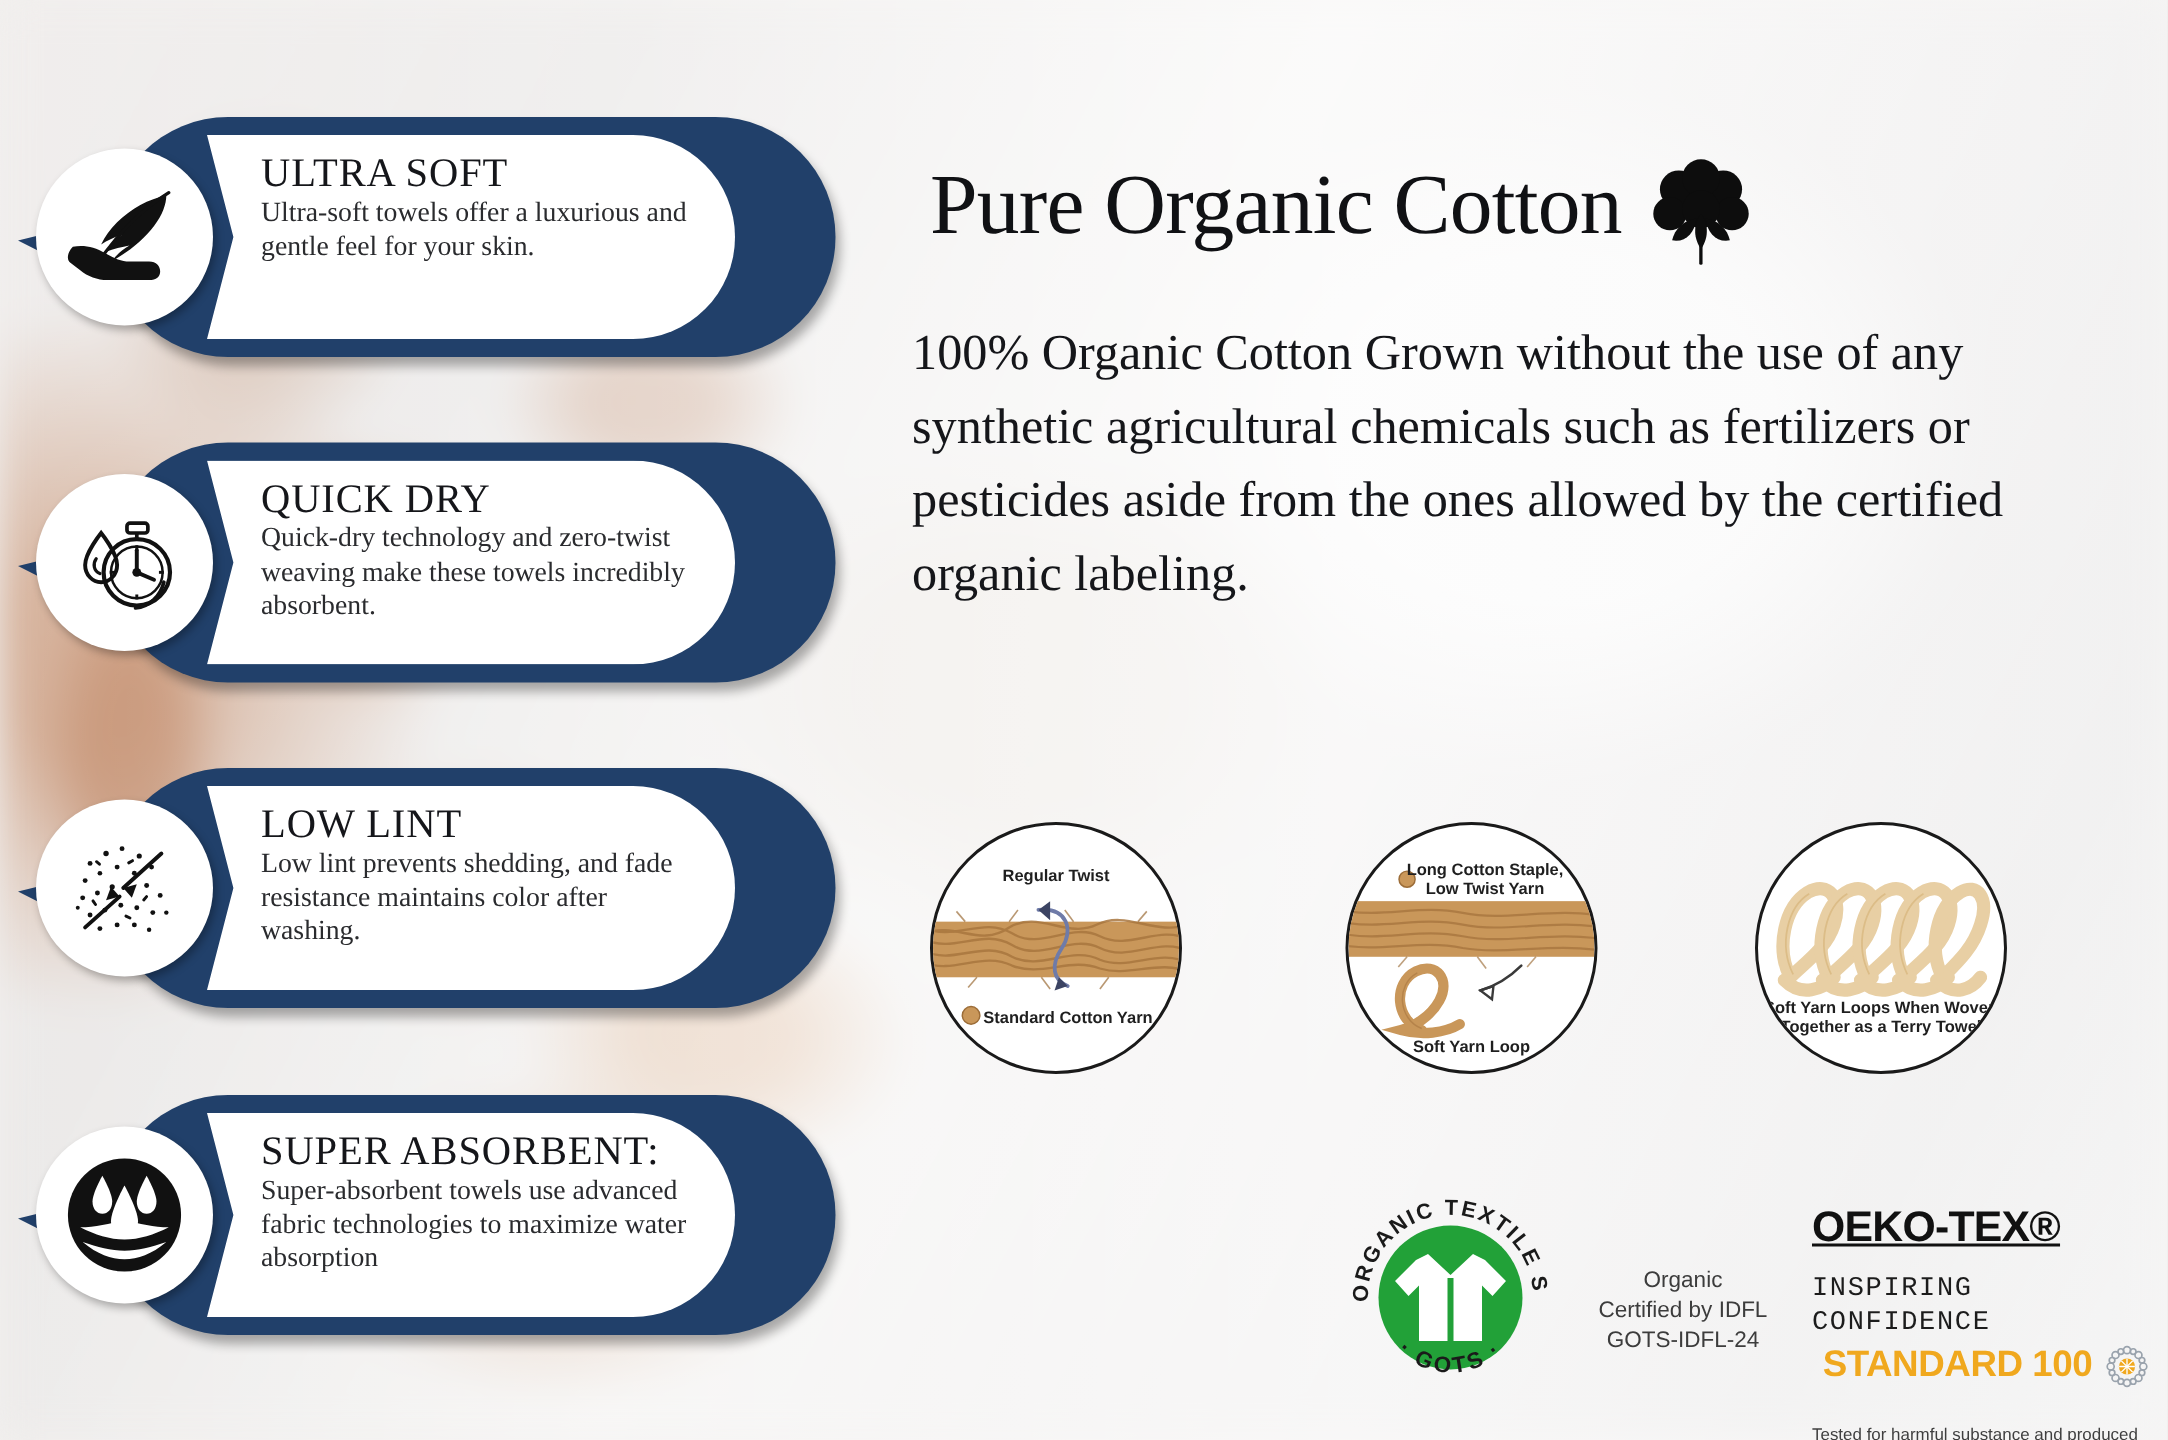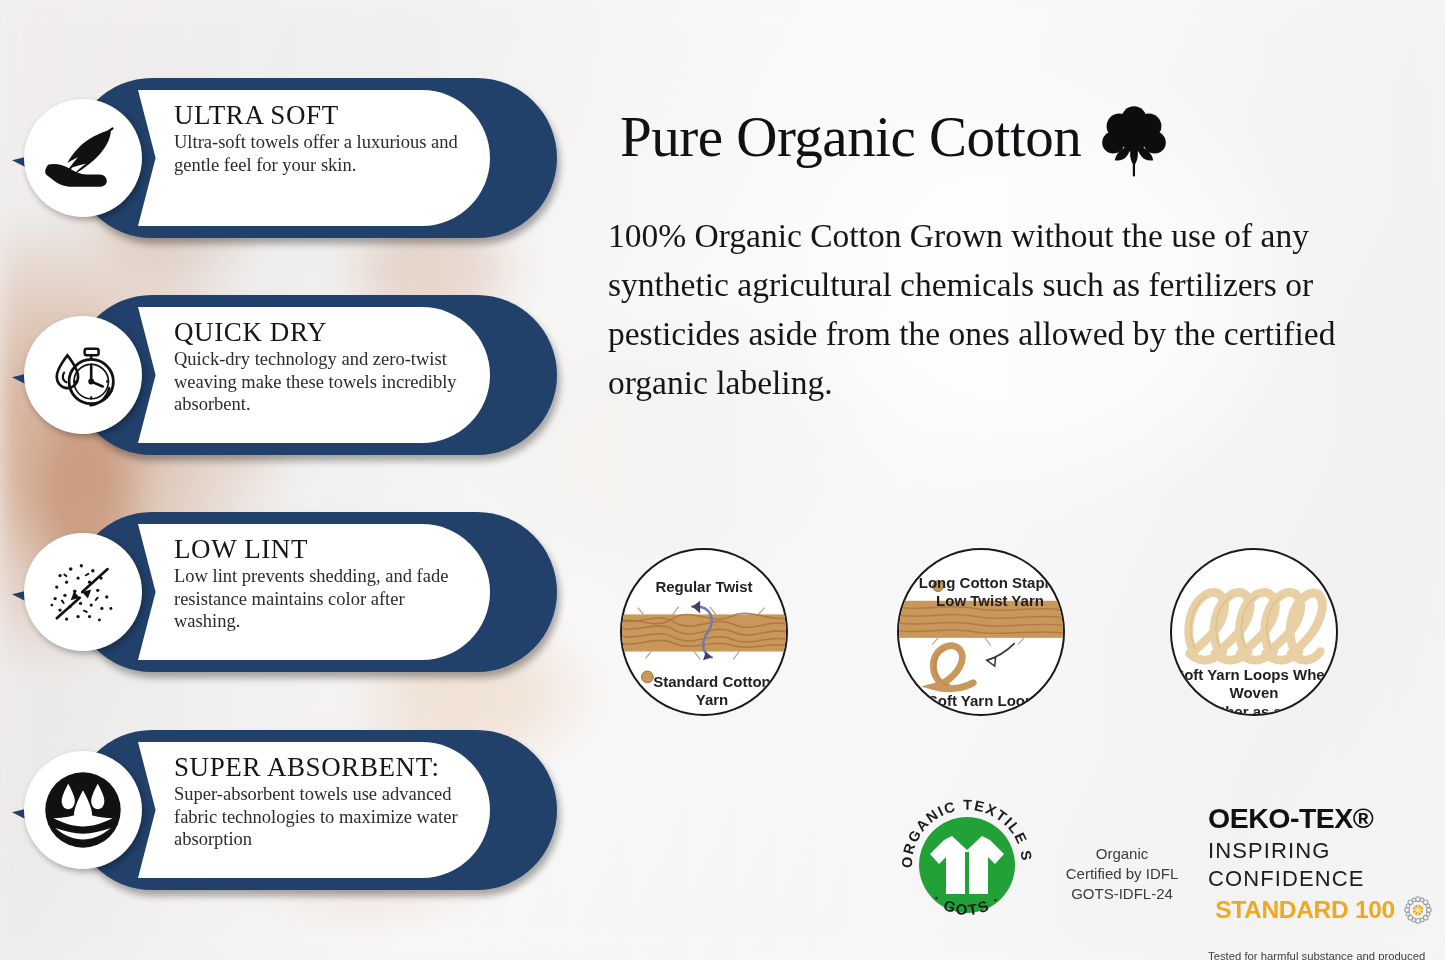--- a/index.html
+++ b/index.html
@@ -154,21 +154,21 @@
     border: 2.5px solid #1a1a1a;
     overflow: hidden;
   }
   .yarn svg { position: absolute; inset: 0; width: 100%; height: 100%; }
   .yarn-label {
     position: absolute;
     width: 100%;
     text-align: center;
     font-family: "Liberation Sans", sans-serif;
     font-weight: bold;
-    font-size: 15px;
+    font-size: 11px;
     color: #1f1f1f;
     line-height: 1.22;
     z-index: 4;
   }
   #yarn1 { left: 8px; }
   #yarn2 { left: 285px; }
   #yarn3 { left: 558px; }
 
   
   #certs { position: absolute; left: 0; top: 782px; width: 845px; height: 178px; }
@@ -186,28 +186,29 @@
   }
 
   #oeko { position: absolute; left: 608px; top: 22px; width: 232px; }
   #oeko-title {
     font-family: "Liberation Sans", sans-serif;
     font-weight: bold;
     font-size: 28.5px;
     letter-spacing: -0.5px;
     color: #111;
     line-height: 1;
+    text-decoration: underline;
   }
   #oeko-sub {
-    font-family: Liberation Sans, sans-serif;
-    font-size: 22px;
+    font-family: Liberation Mono, monospace;
+    font-size: 18px;
     letter-spacing: 1.1px;
     color: #1c1c1c;
     line-height: 1.28;
-    margin-top: 4px;
+    margin-top: 15px;
   }
   #oeko-std-row { display: flex; align-items: center; gap: 8px; margin-top: 2px; justify-content: center; }
   #oeko-standard {
     font-family: "Liberation Sans", sans-serif;
     font-weight: bold;
     font-size: 24.5px;
     letter-spacing: -0.3px;
     color: #f0a81e;
     line-height: 1;
   }

